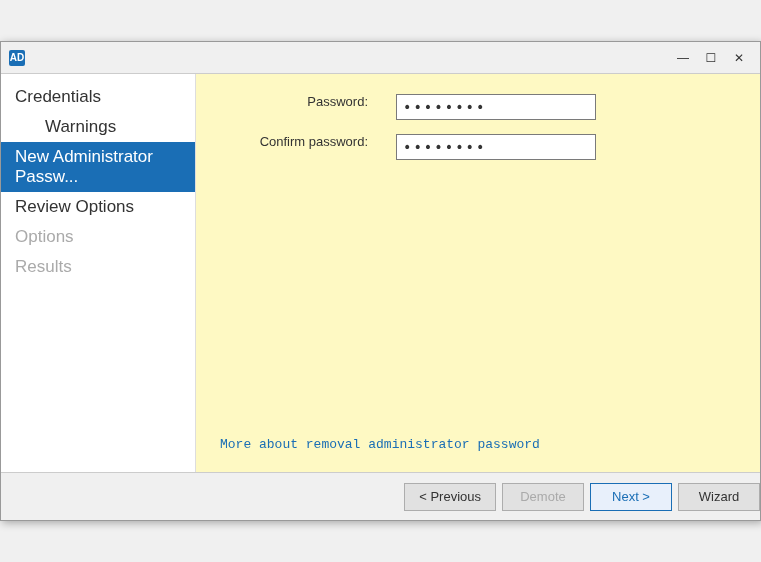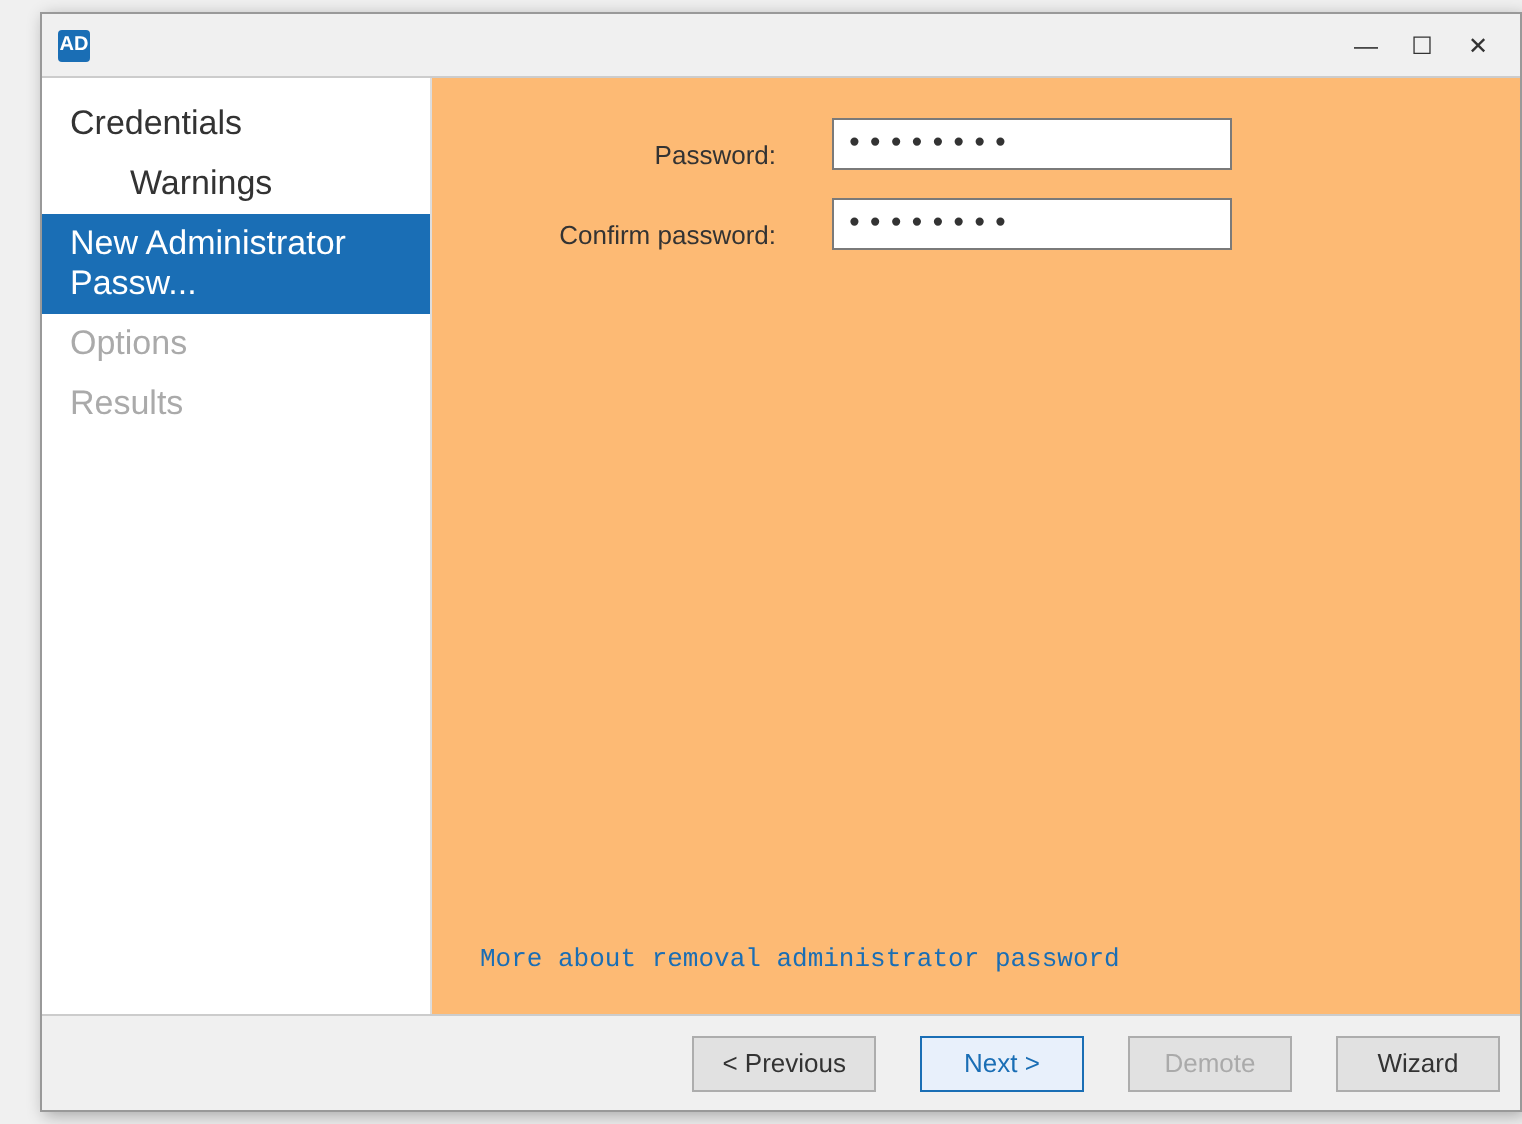--- a/index.html
+++ b/index.html
@@ -8,27 +8,26 @@
       font-size: 13px;
       background: #f0f0f0;
       display: flex;
       justify-content: center;
       align-items: center;
       width: 761px;
       height: 562px;
     }
     .window {
       width: 761px;
-      height: 550px;
-      background: #fdba74;
+      height: 480px;
+      background: #fef9c3;
       border: 1px solid #999;
       display: flex;
       flex-direction: column;
       box-shadow: 2px 2px 8px rgba(0,0,0,0.3);
-      margin-left: 20px;
     }
     .title-bar {
       background: #f0f0f0;
       border-bottom: 1px solid #ccc;
       padding: 6px 8px;
       display: flex;
       align-items: center;
       justify-content: space-between;
       height: 32px;
     }
@@ -131,21 +130,21 @@
       display: flex;
       flex-direction: column;
     }
 
     .form-section {
       flex: 1;
     }
 
     .form-row {
       display: flex;
-      align-items: flex-end;
+      align-items: flex-start;
       margin-bottom: 14px;
       gap: 16px;
     }
     .form-label {
       width: 160px;
       text-align: right;
       padding-right: 12px;
       font-size: 13px;
       color: #333;
       flex-shrink: 0;
@@ -170,24 +169,24 @@
       color: #1a6eb5;
       text-decoration: none;
       font-size: 13px;
       cursor: pointer;
       font-family: Liberation Mono, monospace;
     }
 
     .footer {
       background: #f0f0f0;
       border-top: 1px solid #ccc;
-      padding: 10px 10px;
+      padding: 10px 0;
       display: flex;
       justify-content: flex-end;
-      gap: 22px;
+      gap: 6px;
       height: 48px;
       align-items: center;
     }
     .footer-btn {
       height: 28px;
       min-width: 82px;
       padding: 0 14px;
       border: 1px solid #adadad;
       background: #e1e1e1;
       font-size: 13px;
@@ -224,20 +223,21 @@
     </div>
   </div>
 
 
   <div class="content">
 
     <div class="sidebar">
       <div class="sidebar-item">Credentials</div>
       <div class="sidebar-item" style="padding-left:44px;">Warnings</div>
       <div class="sidebar-item active">New Administrator Passw...</div>
+      <div class="sidebar-item">Review Options</div>
       <div class="sidebar-item disabled">Options</div>
       <div class="sidebar-item disabled">Results</div>
     </div>
 
     <div class="main-content">
       <div class="form-section">
 
         <div class="form-row">
           <label class="form-label">Password:</label>
           <input class="form-input" type="password" value="12345678" placeholder="••••••••" style="">
@@ -252,18 +252,18 @@
 
       <div class="link-section">
         <a class="link">More about removal administrator password</a>
       </div>
     </div>
 
   </div>
 
   <div class="footer">
     <button class="footer-btn">&lt; Previous</button>
+    <button class="footer-btn disabled" disabled="">Demote</button>
     <button class="footer-btn primary">Next &gt;</button>
-    <button class="footer-btn disabled" disabled="">Demote</button>
     <button class="footer-btn">Wizard</button>
   </div>
 
 </div>
 
 </body></html>

